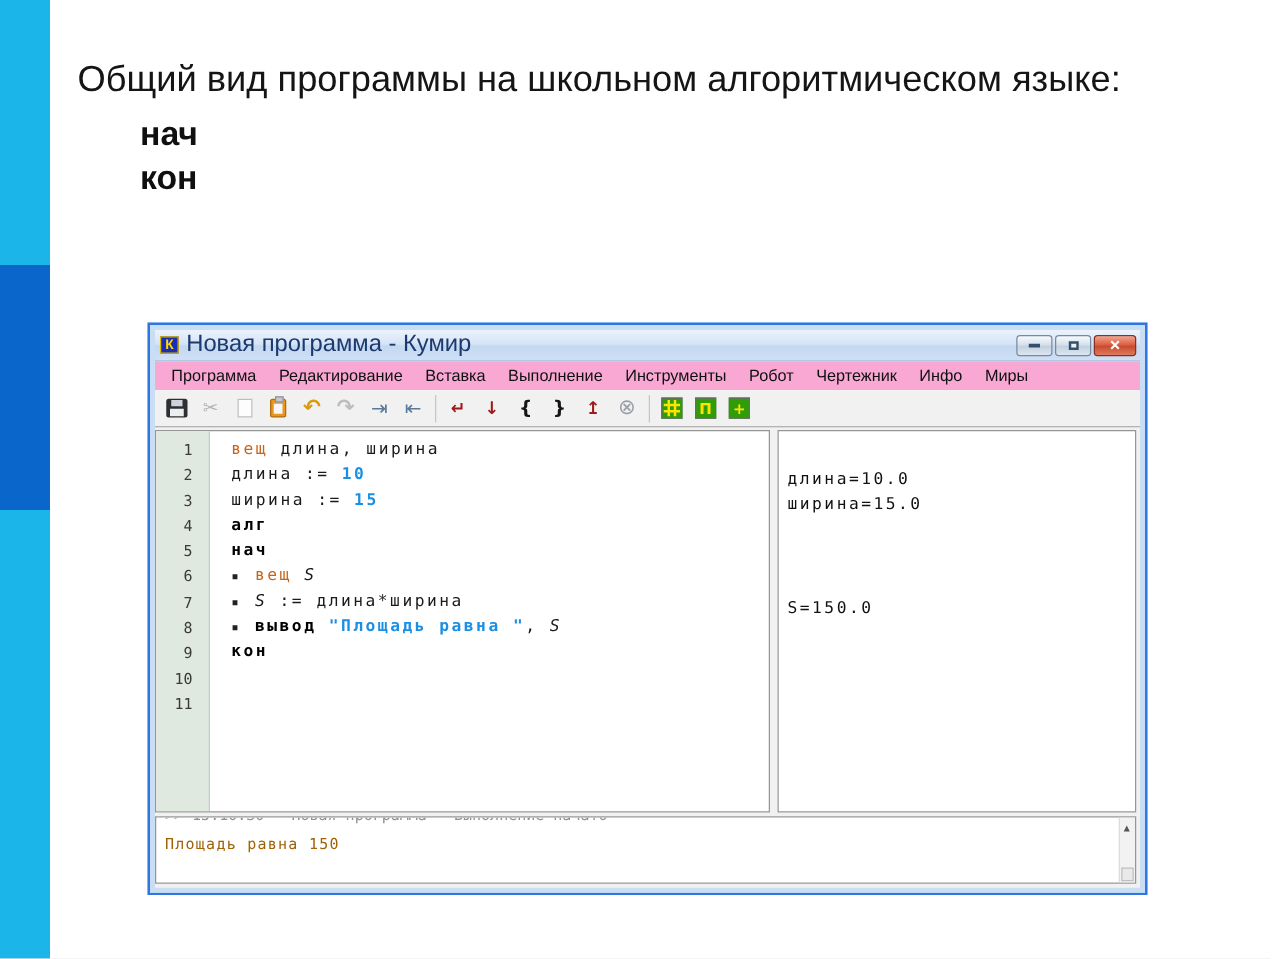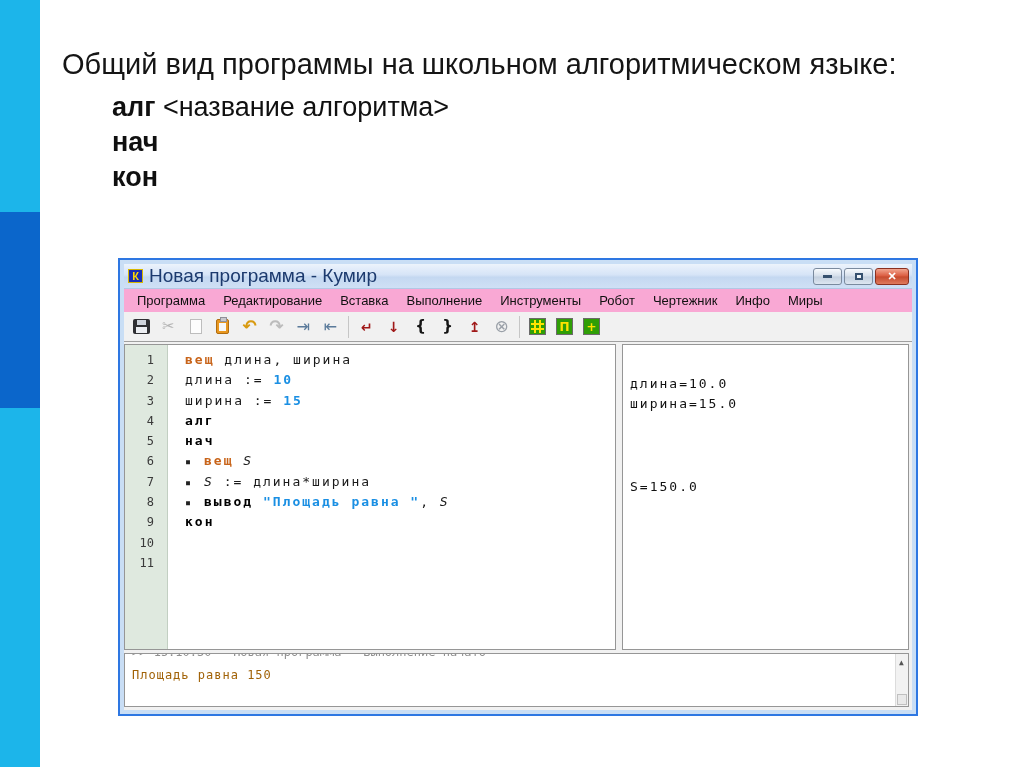--- a/index.html
+++ b/index.html
@@ -76,21 +76,21 @@
 
   .workspace{flex:1;display:flex;flex-direction:column;padding:2px 3px 3px 0;background:#f1f1f1}
   .main-row{flex:1;display:flex}
   .editor-panel{width:492px;background:#fff;border:1px solid #969696;display:flex;overflow:hidden}
   .gutter{width:43px;background:#dfe9df;border-right:1px solid #c2cfc2;padding-top:5px;flex:none}
   .ln{height:20.3px;line-height:20.3px;text-align:right;padding-right:13px;
           font-family:"DejaVu Sans Mono",monospace;font-size:12px;color:#3a3a3a}
   .code-col{flex:1;padding-top:5px;padding-left:17px;
           font-family:"DejaVu Sans Mono",monospace;font-size:13px;letter-spacing:2px}
   .code-line{height:20.3px;line-height:20.3px;white-space:pre;color:#1a1a1a}
-  .seg-kw{color:#c8641a;font-weight:bold}
+  .seg-kw{color:#c8641a;font-weight:normal}
   .seg-k{font-weight:bold;color:#000}
   .seg-v{color:#1a8fe3;font-weight:bold}
   .seg-it{font-style:italic}
   .seg-b{display:inline-block;width:19px;font-size:10px;color:#222;letter-spacing:0}
   .splitter{width:6px;flex:none}
   .variables-panel{flex:1;background:#fff;border:1px solid #969696;position:relative;
           font-family:"DejaVu Sans Mono",monospace;font-size:13px;letter-spacing:2px}
   .var-line{position:absolute;left:7px;white-space:pre;color:#111}
 
   .output-panel{height:54px;margin-top:3px;background:#fff;border:1px solid #969696;
@@ -109,21 +109,20 @@
 </head>
 <body>
 
 <div id="canvas">
   <div class="strip top"></div>
   <div class="strip mid"></div>
   <div class="strip bot"></div>
 
   <div class="slide-title">Общий вид программы на школьном алгоритмическом языке:</div>
   <div class="algorithm-block">
-      <div class="alg-line"><b>алг</b> &lt;название алгоритма&gt;</div>
       <div class="alg-line"><b>нач</b></div>
       <div class="alg-line"><b>кон</b></div>
     </div>
 
   <div class="window">
     <div class="window-inner">
 
       <div class="title-bar">
         <span class="app-icon">К</span>
         <span class="win-title">Новая программа - Кумир</span>

